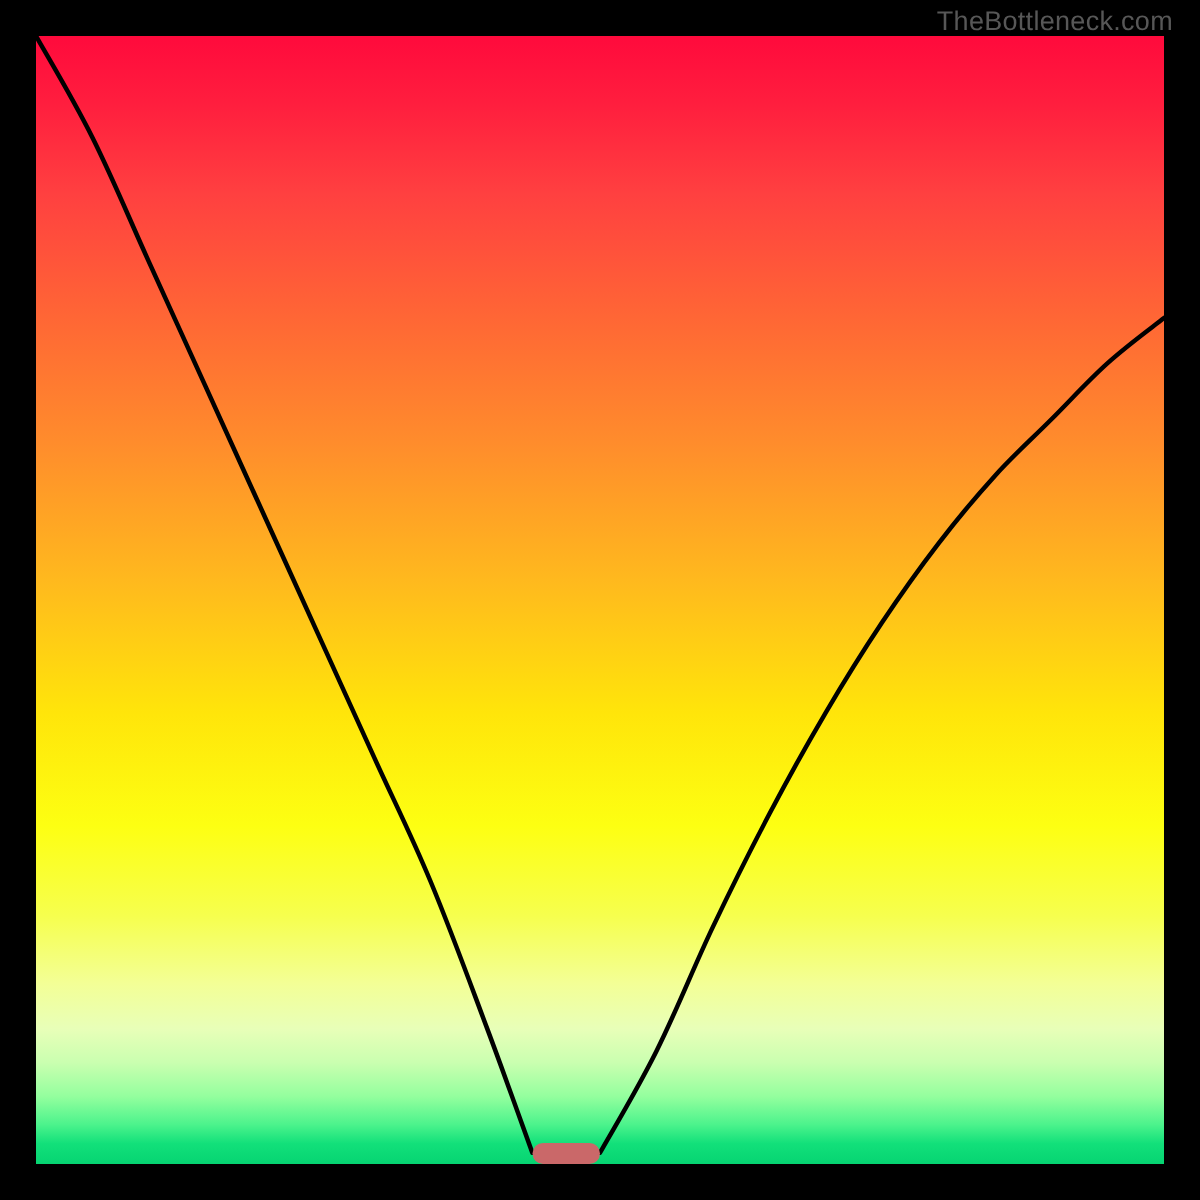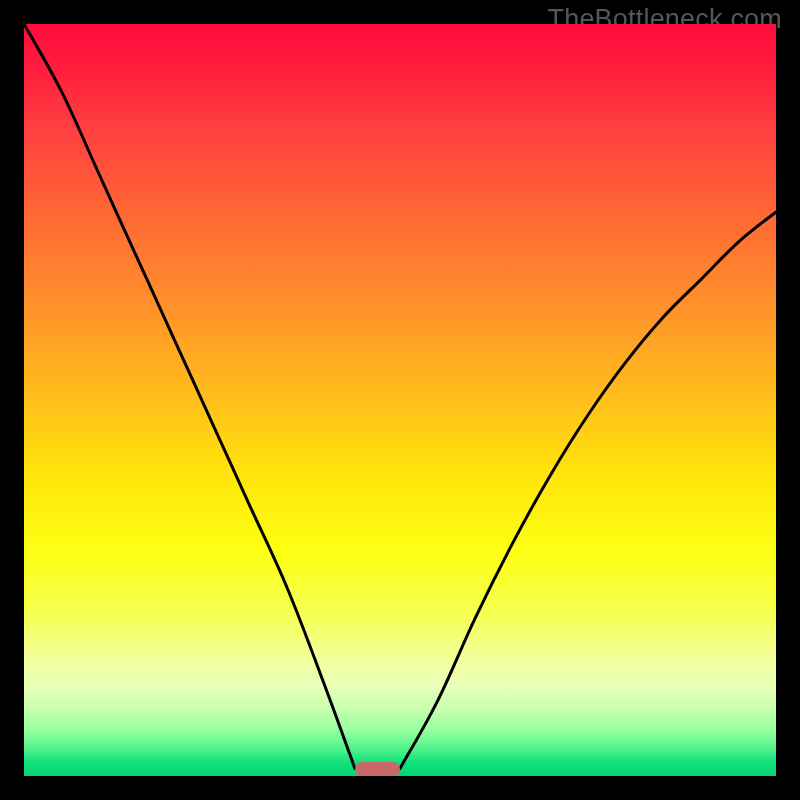--- a/index.html
+++ b/index.html
@@ -14,21 +14,21 @@
   .frame {
     position: relative;
     width: 800px;
     height: 800px;
     background: #000;
   }
   .watermark {
     position: absolute;
     top: 4px;
     right: 18px;
-    font-size: 27px;
+    font-size: 18px;
     font-weight: 500;
     color: #575757;
     letter-spacing: 0.2px;
     margin-left: 44px;
   }
   .plot {
     position: absolute;
     left: 24px;
     top: 24px;
     width: 752px;

